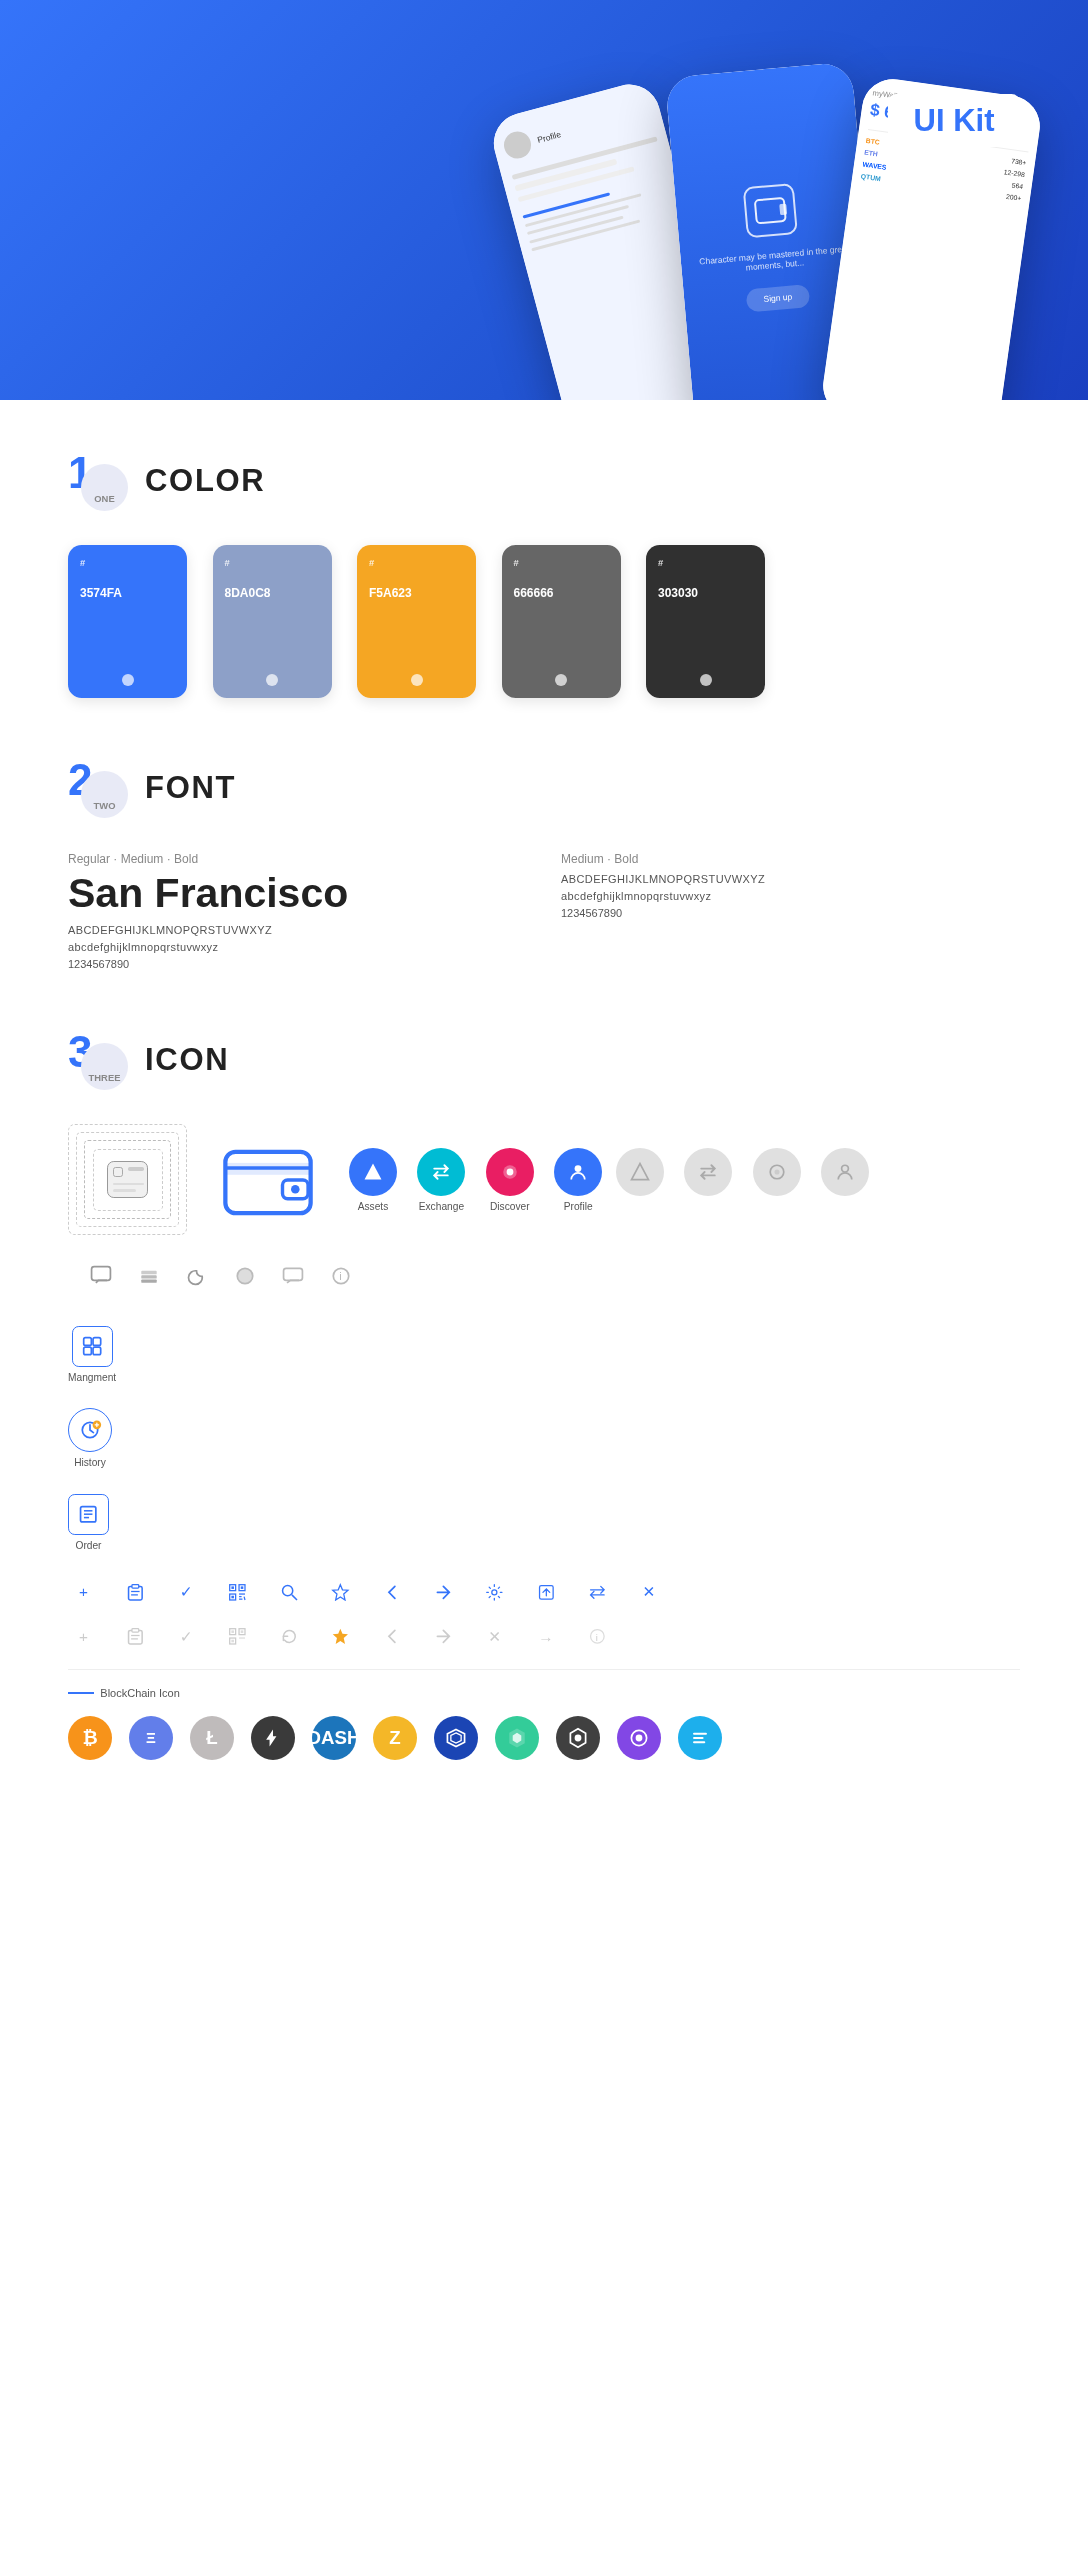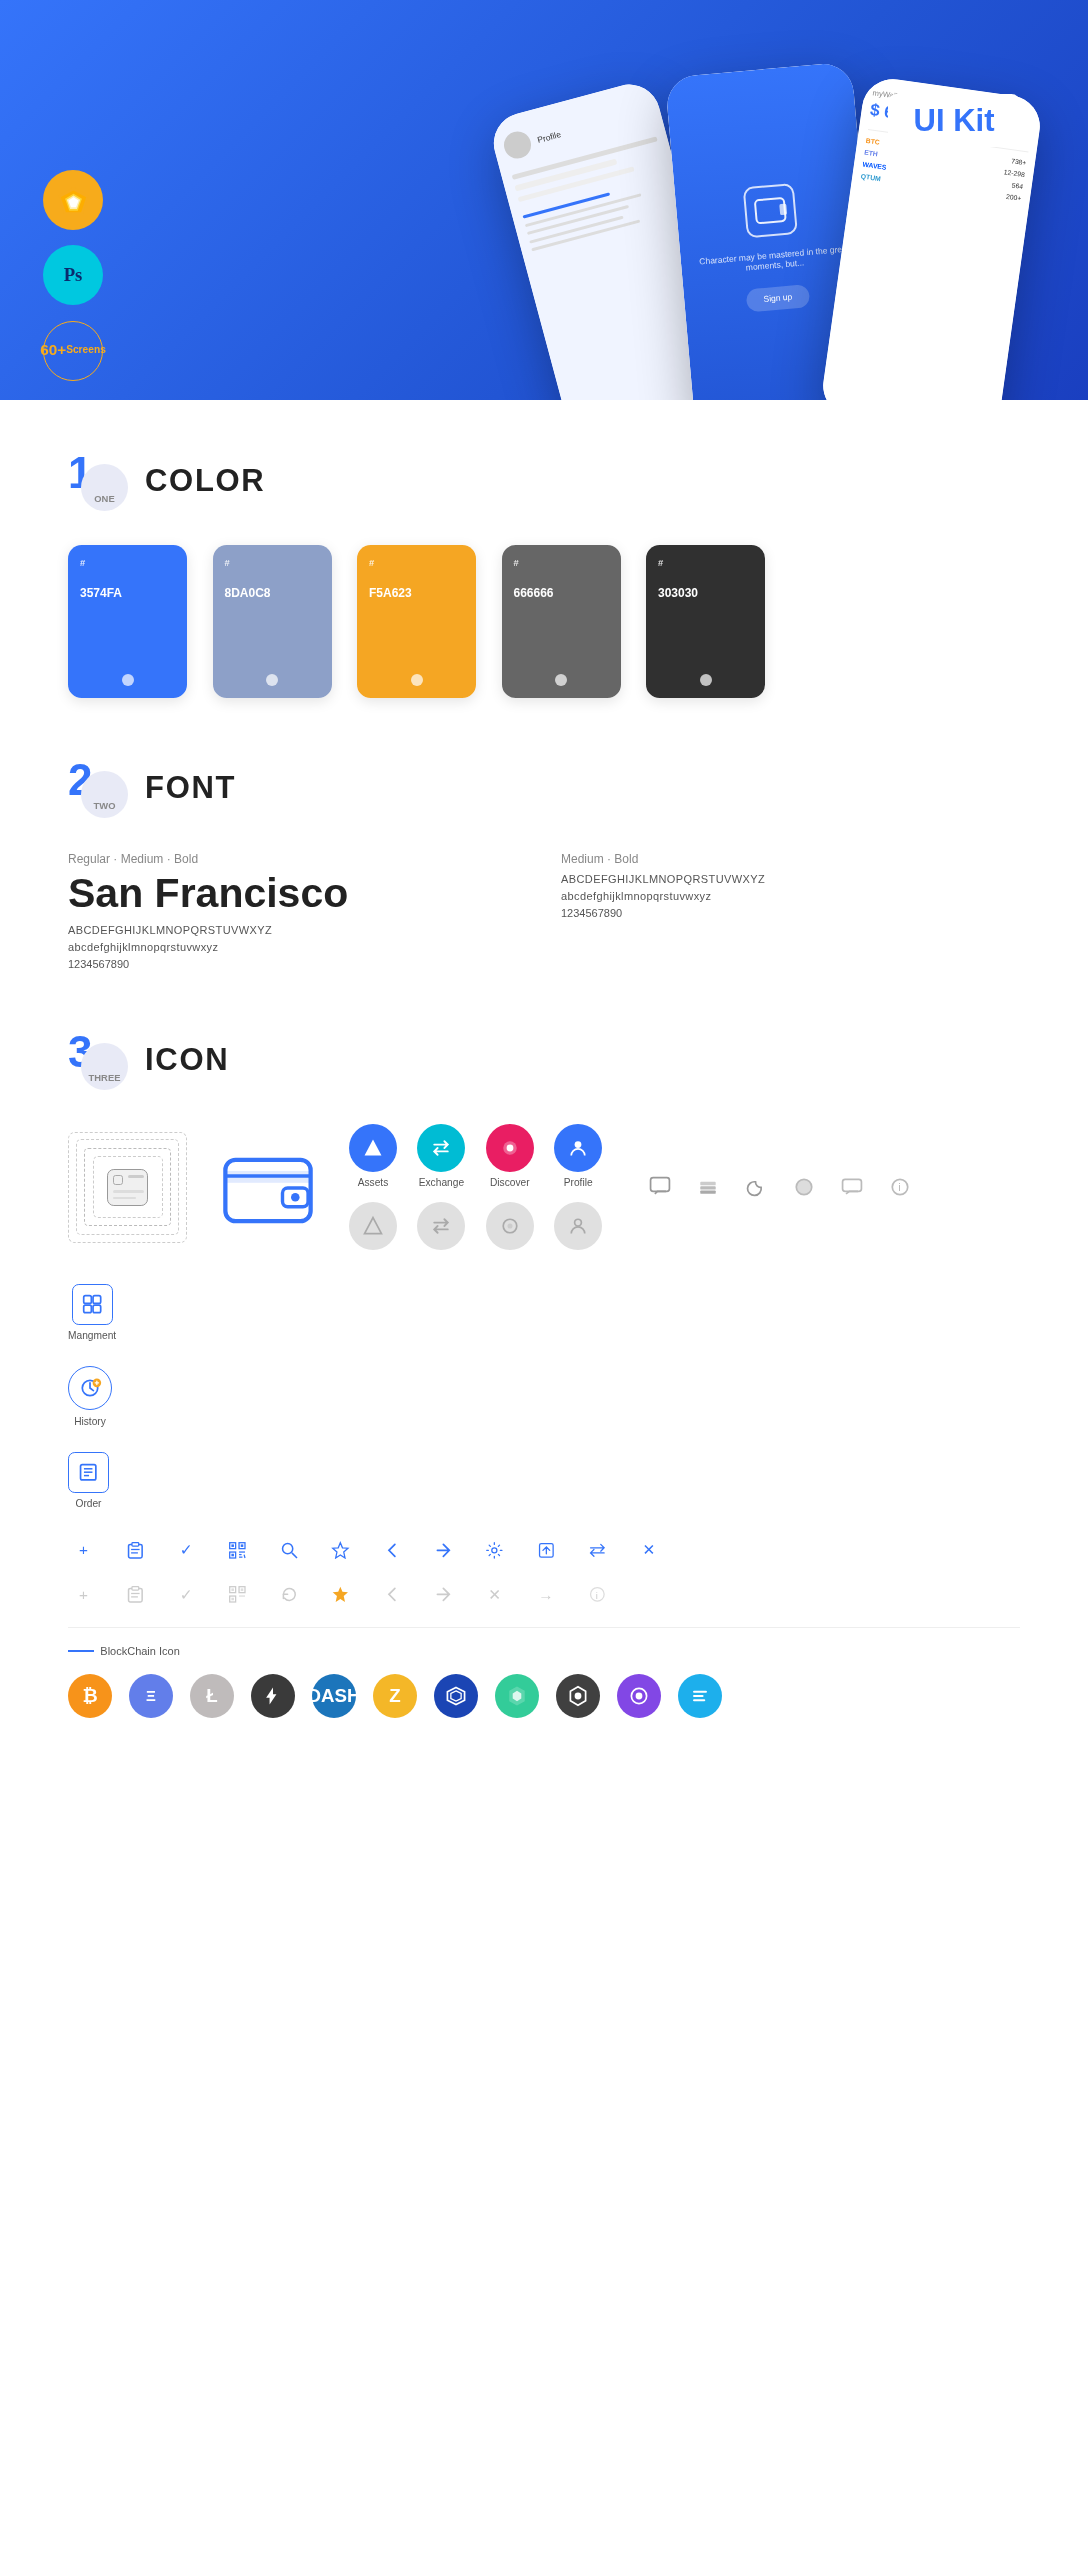--- a/index.html
+++ b/index.html
@@ -329,38 +329,20 @@
     .divider { width: 100%; height: 0.9px; background: #eee; margin: 17px 0; }
 
   </style>
 </head>
 <body>
 
 <div class="hero">
 
   <div class="ui-kit-badge">UI Kit</div>
 
-  <div class="hero-badges">
-    <div class="badge-circle badge-sketch">
-      <svg width="31" height="27" viewBox="0 0 36 32" fill="none">
-        <polygon points="18,0 36,10 29,32 7,32 0,10" fill="#F7AB1B"></polygon>
-        <polygon points="18,4 33,12 27,30 9,30 3,12" fill="#FDAD00"></polygon>
-        <polygon points="18,8 28,14 23,28 13,28 8,14" fill="#FDD231"></polygon>
-        <polygon points="18,10 26,15 22,26 14,26 10,15" fill="#FEEEB7"></polygon>
-        <polygon points="18,12 24,16 21,24 15,24 12,16" fill="#fff"></polygon>
-      </svg>
-    </div>
-    <div class="badge-circle badge-ps">
-      <span style="font-size:18.7px; font-weight:900; color:#0a2b6e; font-family:serif;">Ps</span>
-    </div>
-    <div class="badge-circle badge-screens">
-      <span class="num">60+</span>
-      <span>Screens</span>
-    </div>
-  </div>
 
   <div class="phones-container">
     <div class="phone phone-left">
       <div class="phone-screen-white" style="background:#f0f4ff; padding:17px 10.2px;">
         <div style="display:flex; align-items:center; gap:6.8px; margin-bottom:13.6px;">
           <div style="width:27px;height:27px;border-radius:50%;background:#ccc;"></div>
           <div style="font-size:8.5px;color:#333;">Profile</div>
         </div>
         <div style="height:5.1px;background:#ddd;border-radius:2.6px;margin-bottom:6.8px;"></div>
         <div style="height:5.1px;background:#eee;border-radius:2.6px;margin-bottom:6.8px;width:70%;"></div>
@@ -524,21 +506,21 @@
       <div class="icon-wallet-blue">
         <svg width="94" height="81" viewBox="0 0 110 95" fill="none" xmlns="http://www.w3.org/2000/svg">
           <rect x="5" y="15" width="100" height="72" rx="12" stroke="#3574FA" stroke-width="5" fill="none"></rect>
           <rect x="5" y="28" width="100" height="14" fill="#3574FA" opacity="0.15"></rect>
           <line x1="5" y1="34" x2="105" y2="34" stroke="#3574FA" stroke-width="4"></line>
           <rect x="72" y="48" width="30" height="22" rx="6" stroke="#3574FA" stroke-width="4" fill="none"></rect>
           <circle cx="87" cy="59" r="5" fill="#3574FA"></circle>
         </svg>
       </div>
 
-      <div style="display:flex; flex-direction:column; gap:13.6px;">
+      <div style="display:flex; flex-direction:row; gap:13.6px;">
         <div style="display:flex; gap:20.4px;">
           <div class="icon-item">
             <div class="icon-circle">
               <svg width="22" height="22" viewBox="0 0 26 26" fill="none">
                   <polygon points="13,3 23,22 3,22" fill="white"></polygon>
                 </svg>
             </div>
             <span class="icon-label">Assets</span>
           </div>
           <div class="icon-item">

